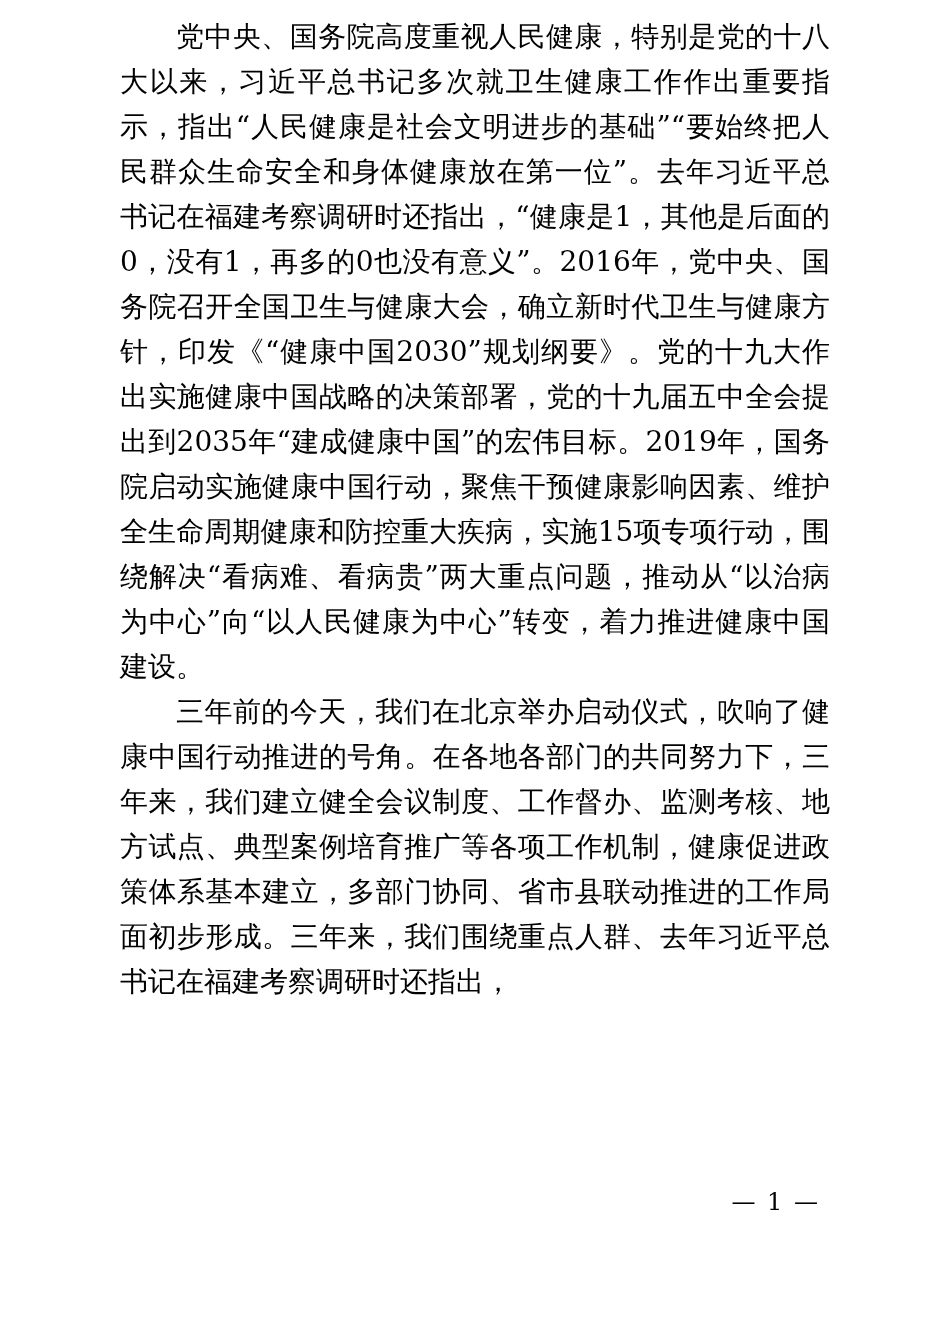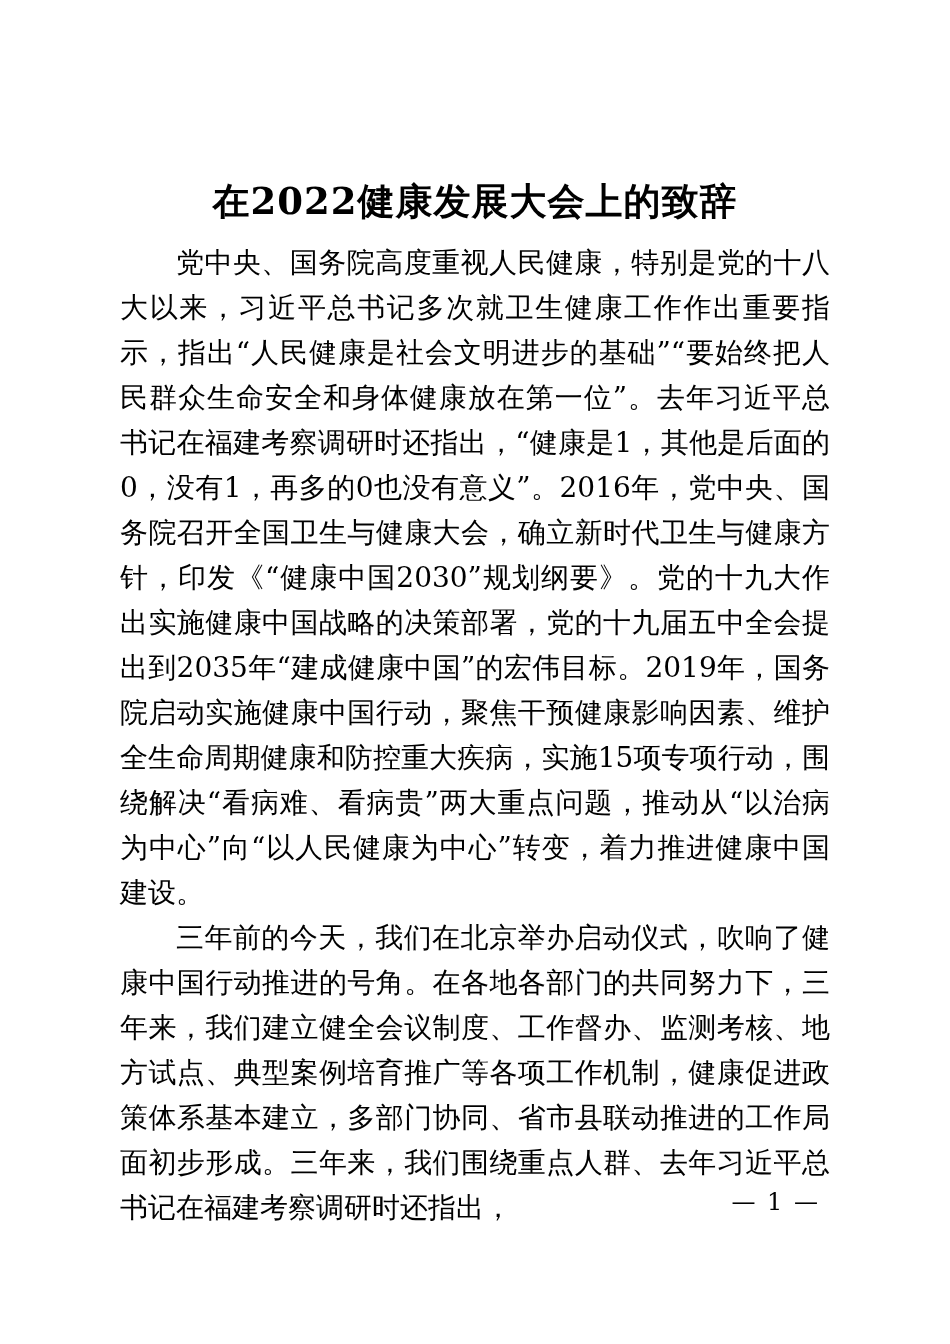--- a/index.html
+++ b/index.html
@@ -48,21 +48,20 @@
     line-height: 28px;
     letter-spacing: 2px;
     font-family: "DejaVu Serif", serif;
   }
 </style>
 </head>
 <body>
 
 <div class="page">
 
-  <h1 class="doc-title">在2022健康发展大会上的致辞</h1>
 
   <div class="doc-body">
     <p>党中央、国务院高度重视人民健康，特别是党的十八大以来，习近平总书记多次就卫生健康工作作出重要指示，指出“人民健康是社会文明进步的基础”“要始终把人民群众生命安全和身体健康放在第一位”。去年习近平总书记在福建考察调研时还指出，“健康是1，其他是后面的0，没有1，再多的0也没有意义”。2016年，党中央、国务院召开全国卫生与健康大会，确立新时代卫生与健康方针，印发《“健康中国2030”规划纲要》。党的十九大作出实施健康中国战略的决策部署，党的十九届五中全会提出到2035年“建成健康中国”的宏伟目标。2019年，国务院启动实施健康中国行动，聚焦干预健康影响因素、维护全生命周期健康和防控重大疾病，实施15项专项行动，围绕解决“看病难、看病贵”两大重点问题，推动从“以治病为中心”向“以人民健康为中心”转变，着力推进健康中国建设。</p>
     <p>三年前的今天，我们在北京举办启动仪式，吹响了健康中国行动推进的号角。在各地各部门的共同努力下，三年来，我们建立健全会议制度、工作督办、监测考核、地方试点、典型案例培育推广等各项工作机制，健康促进政策体系基本建立，多部门协同、省市县联动推进的工作局面初步形成。三年来，我们围绕重点人群、去年习近平总书记在福建考察调研时还指出，</p>
   </div>
 
   <div class="page-footer">— 1 —</div>
 
 </div>
 

